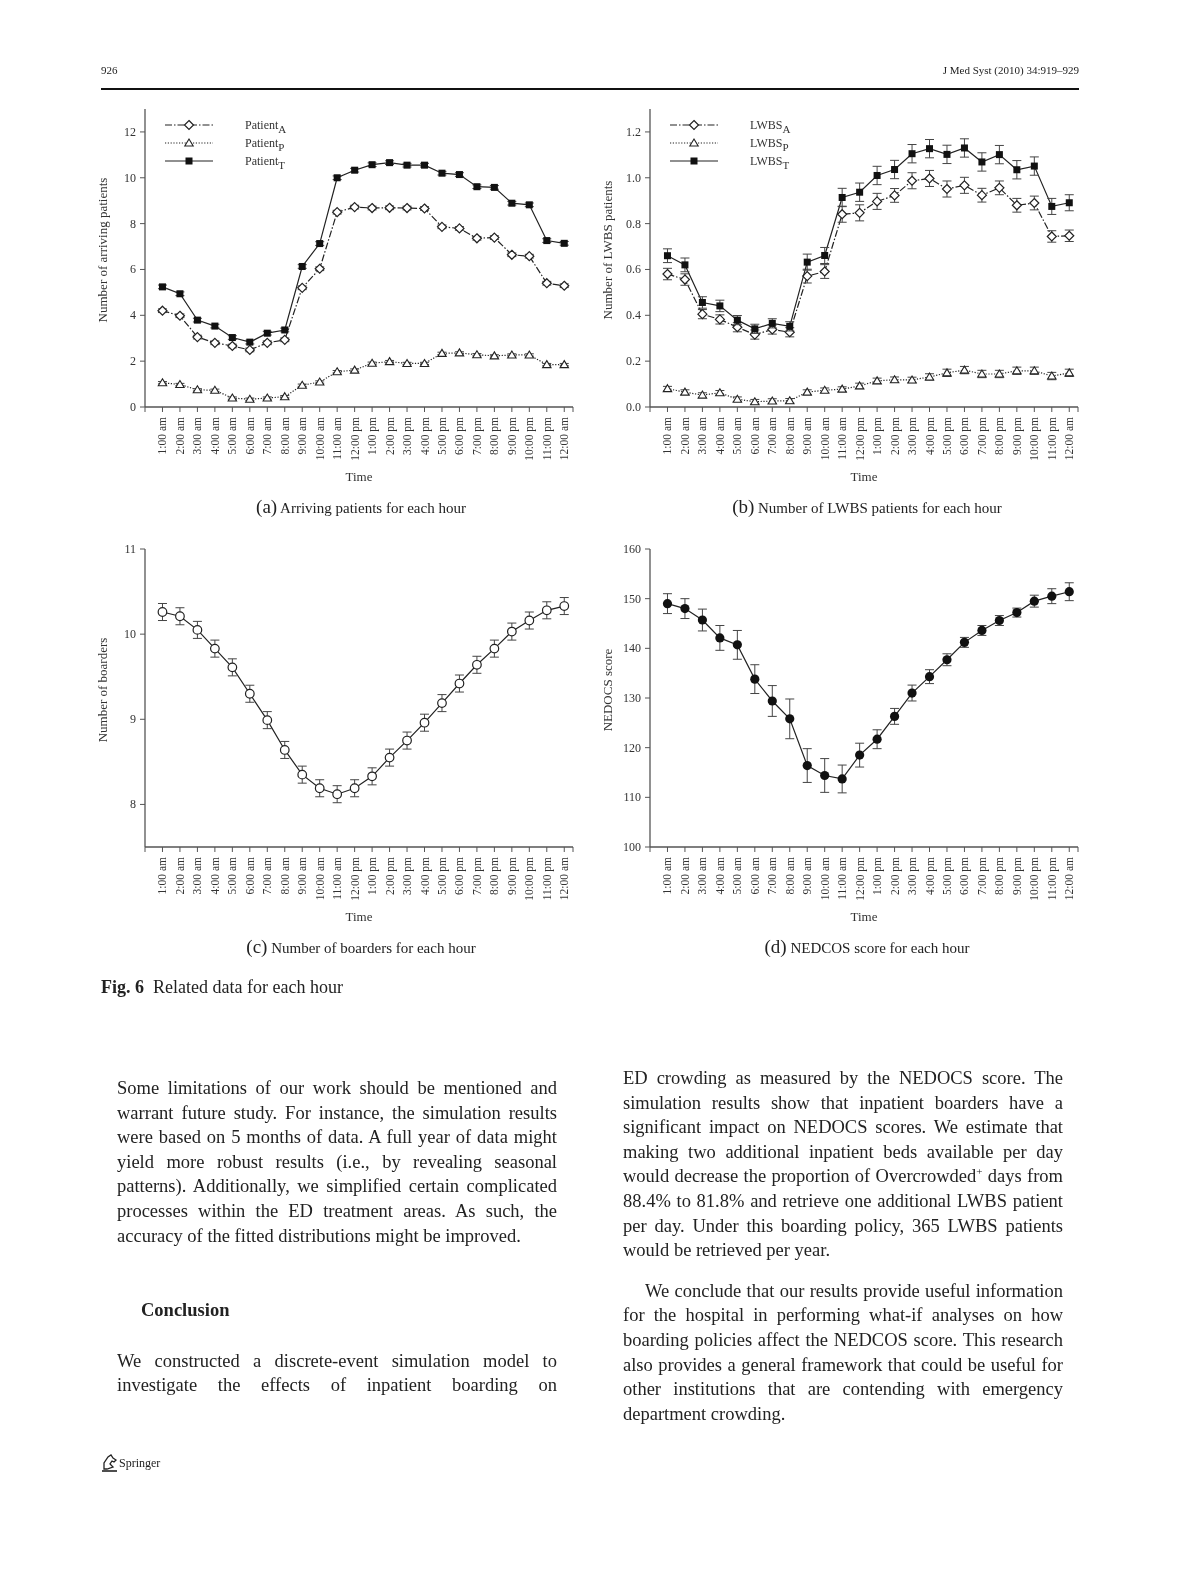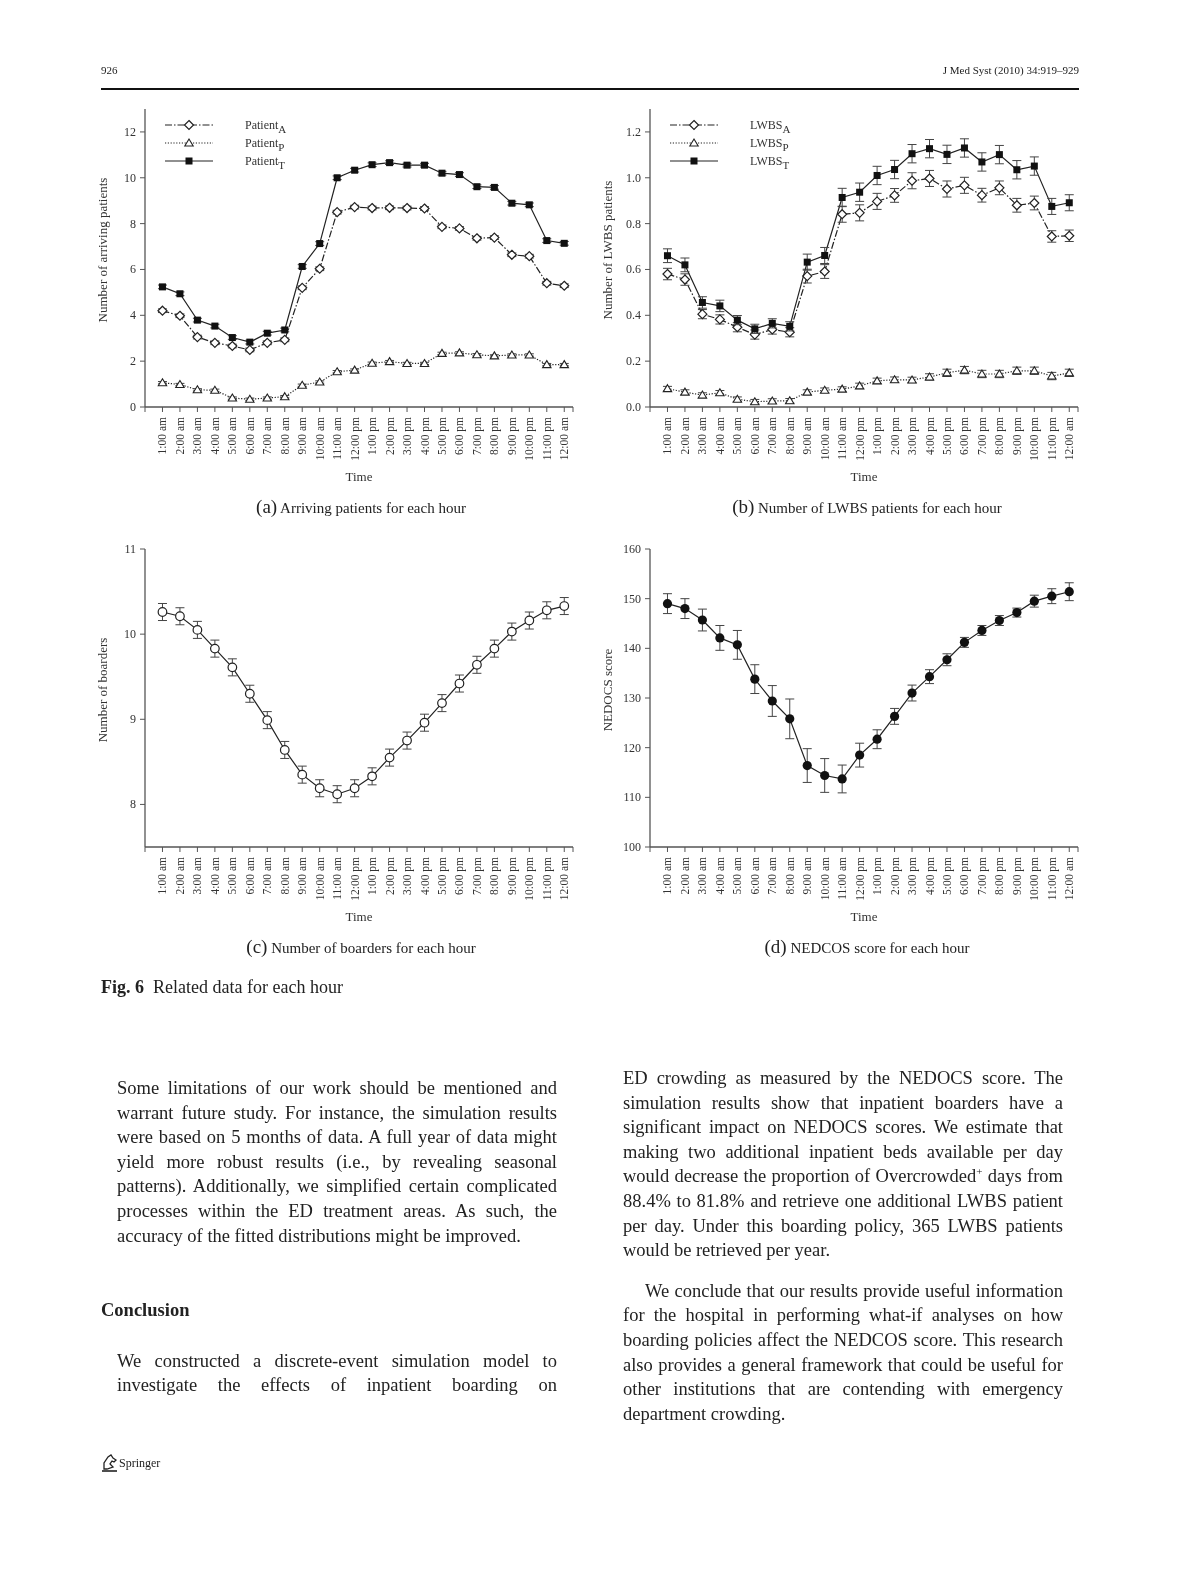--- a/index.html
+++ b/index.html
@@ -1142,21 +1142,21 @@
 <div class="subcap" style="left:600px; top:936px; width:534px;">
   <span class="lt">(d)</span><span> NEDCOS score for each hour</span>
 </div>
 
 <div class="figcap">
   <b>Fig. 6</b>&nbsp;&nbsp;<span>Related data for each hour</span>
 </div>
 
 <div class="col" style="left:101px; top:1050px;">
   <p style="margin-top:26px;">Some limitations of our work should be mentioned and warrant future study. For instance, the simulation results were based on 5 months of data. A full year of data might yield more robust results (i.e., by revealing seasonal patterns). Additionally, we simplified certain complicated processes within the ED treatment areas. As such, the accuracy of the fitted distributions might be improved.</p>
-  <h2 style="margin-top:50px;">Conclusion</h2>
+  <h2 style="margin-top:50px;margin-left:40px;">Conclusion</h2>
   <p style="margin-top:26px; text-align-last: justify;">We constructed a discrete-event simulation model to investigate the effects of inpatient boarding on</p>
 </div>
 
 <div class="col" style="left:607px; top:1050px;">
   <p><span>ED crowding as measured by the NEDOCS score. The simulation results show that inpatient boarders have a significant impact on NEDOCS scores. We estimate that making two additional inpatient beds available per day would decrease the proportion of Overcrowded</span><sup>+</sup><span> days from 88.4% to 81.8% and retrieve one additional LWBS patient per day. Under this boarding policy, 365 LWBS patients would be retrieved per year.</span></p>
   <p class="indent">We conclude that our results provide useful information for the hospital in performing what-if analyses on how boarding policies affect the NEDCOS score. This research also provides a general framework that could be useful for other institutions that are contending with emergency department crowding.</p>
 </div>
 
 <div class="springer">
   <svg width="18" height="20" viewBox="0 0 18 20">

